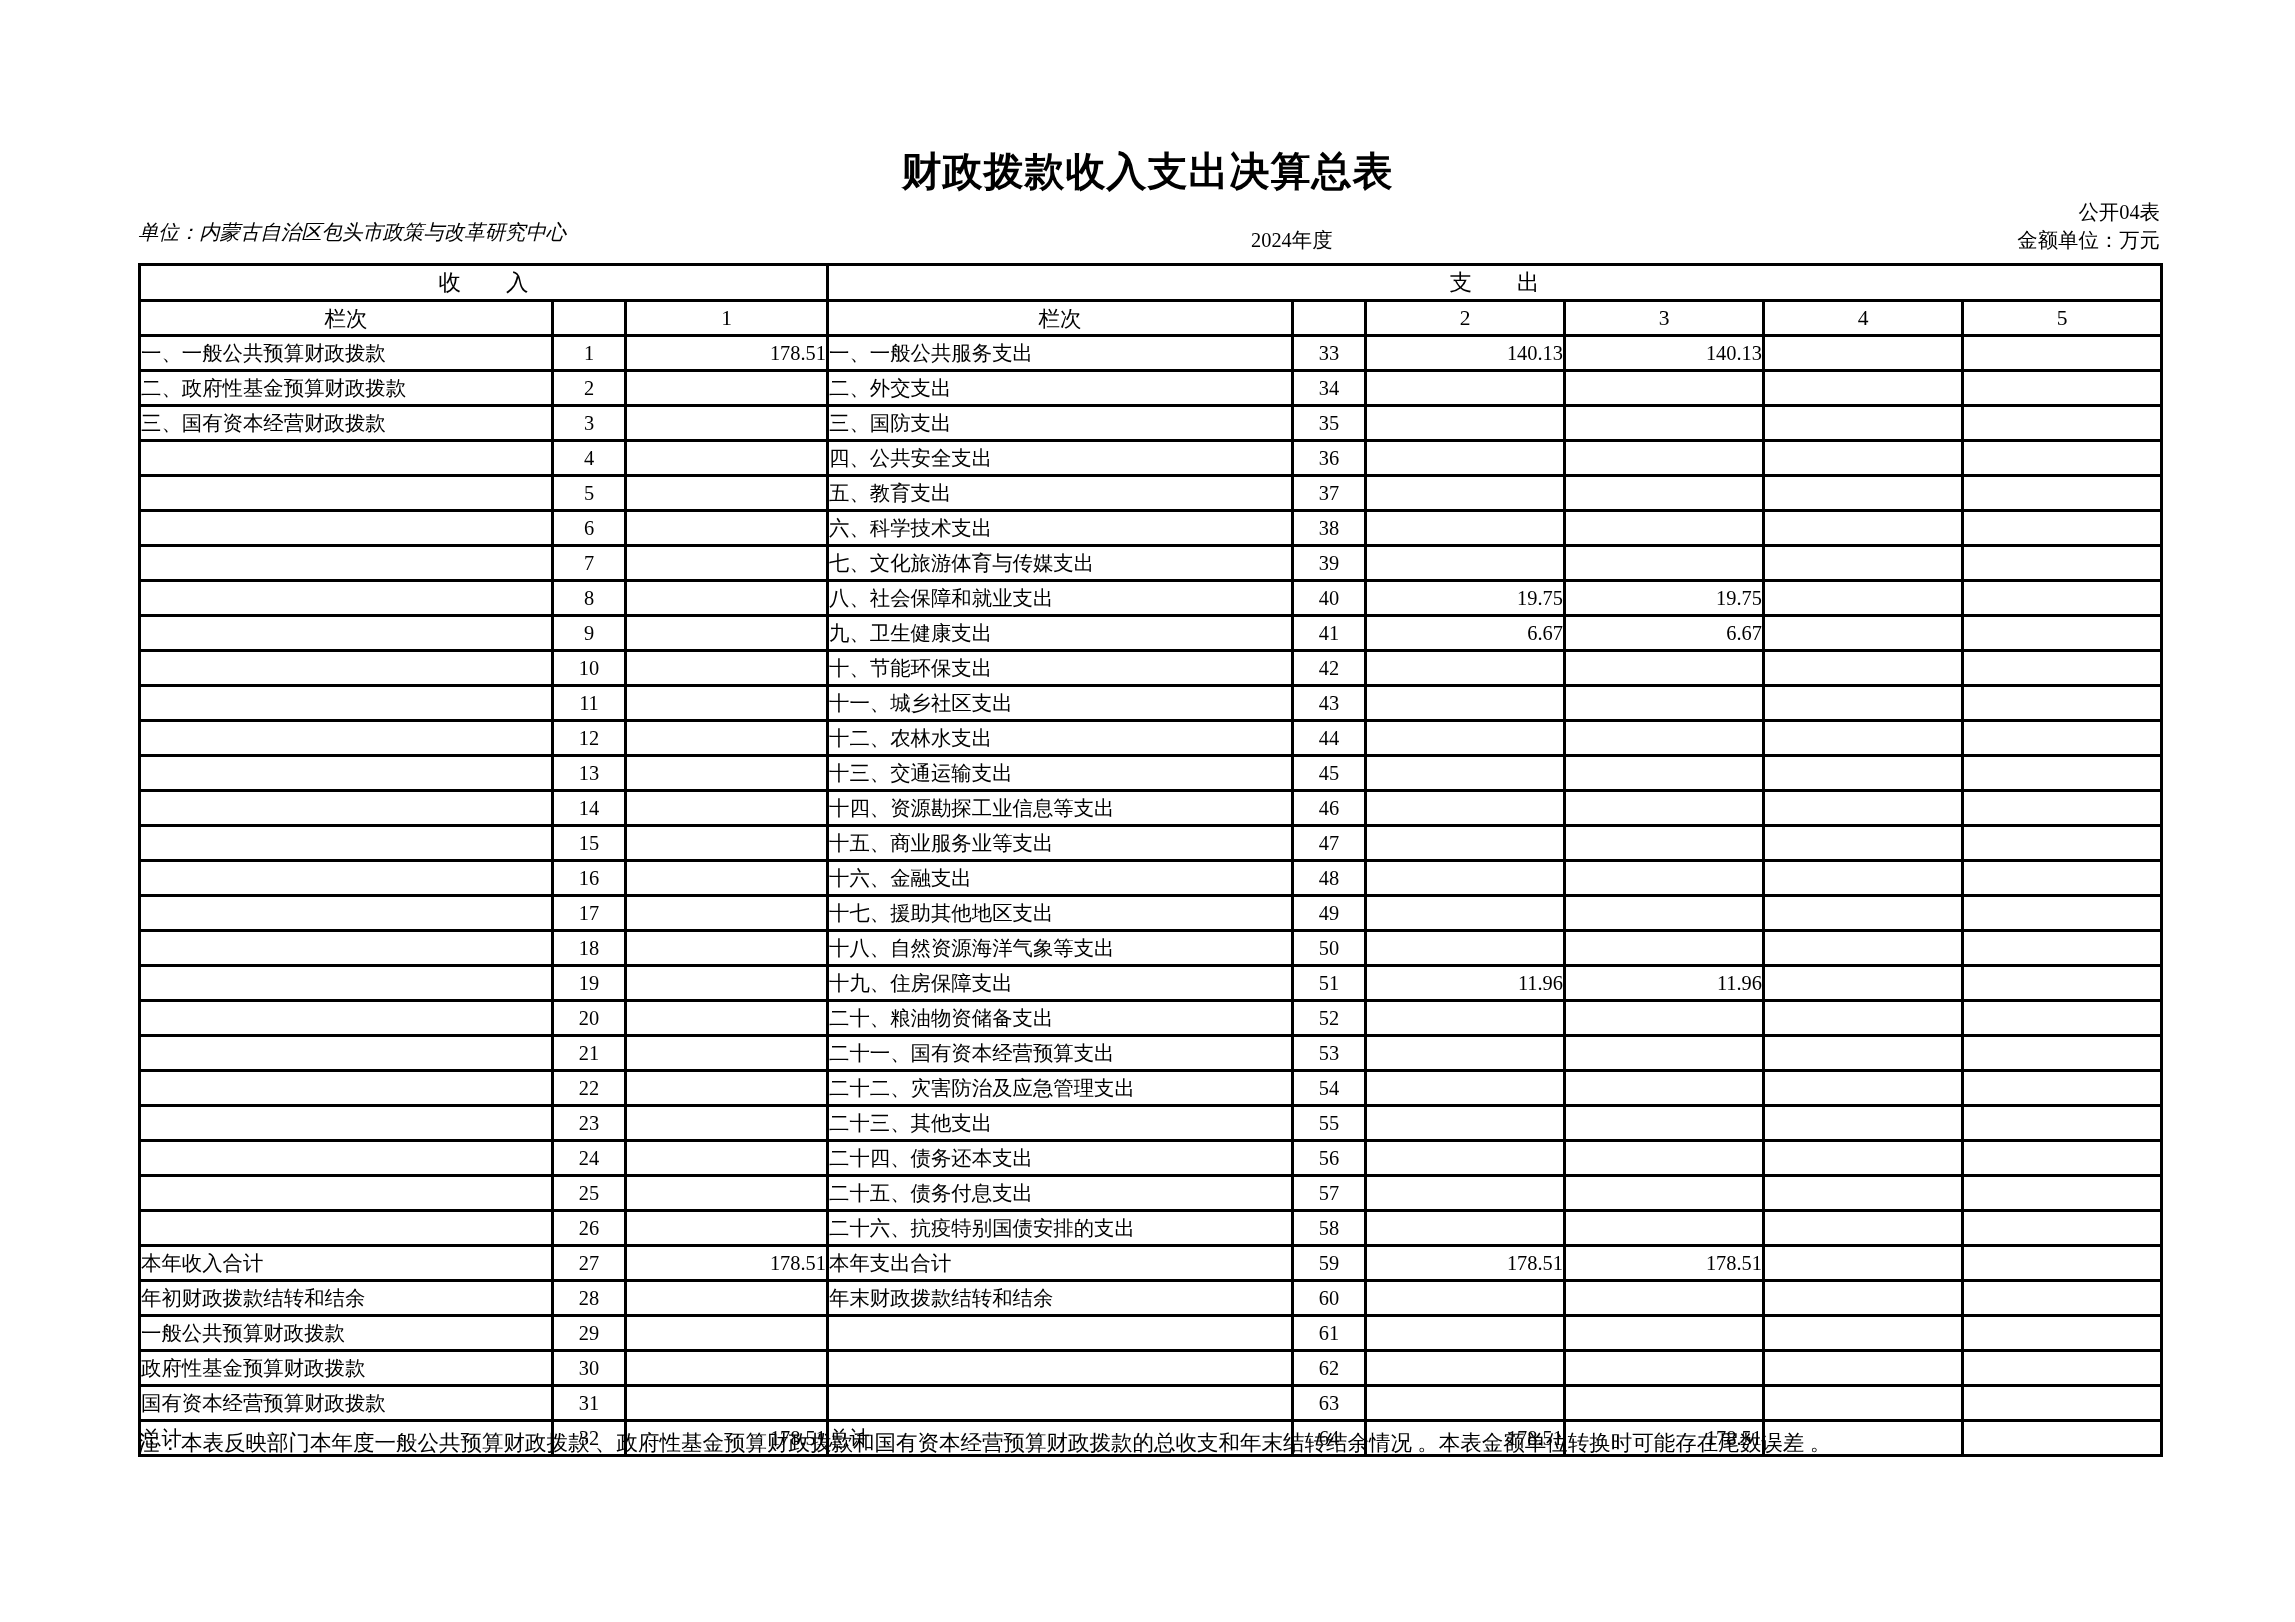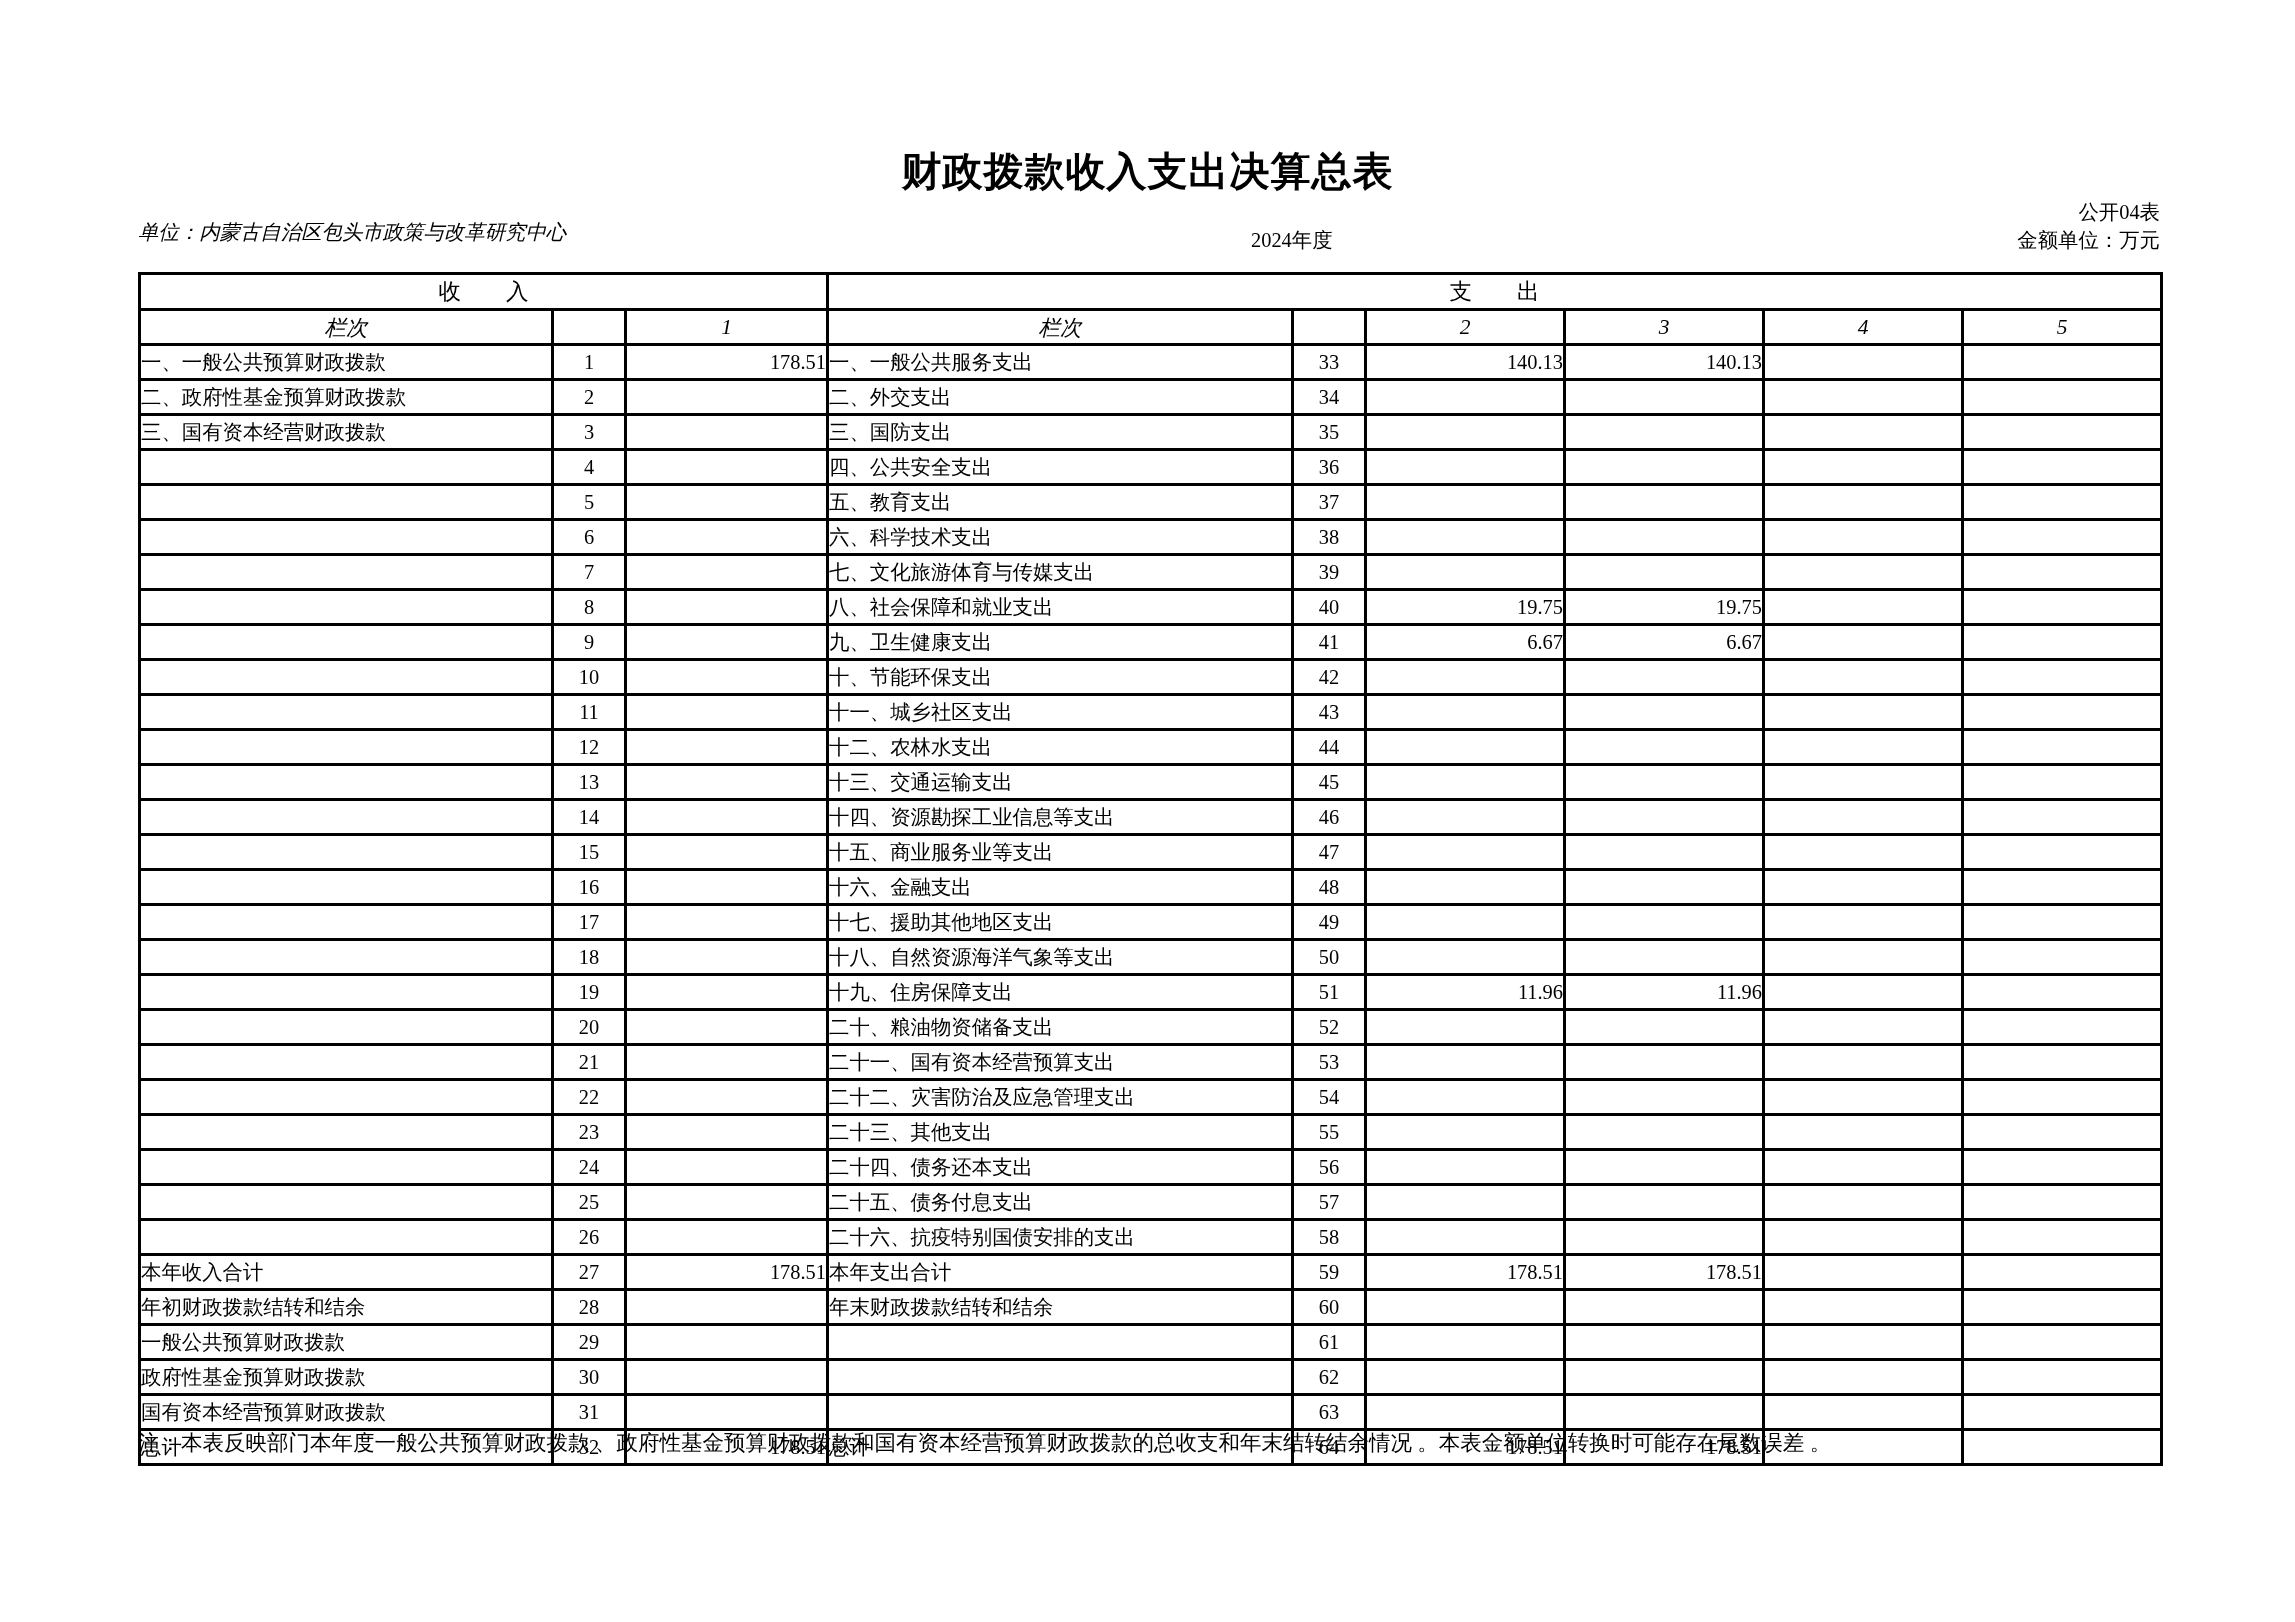--- a/index.html
+++ b/index.html
@@ -12,32 +12,32 @@
     position:absolute;left:0;top:144px;width:2295px;
     text-align:center;font-size:40px;font-weight:700;letter-spacing:1px;
   }
   .meta{font-size:20.4px;line-height:24.5px;position:absolute;white-space:nowrap;}
   .meta-code{top:200px;right:135px;}
   .meta-unit{top:220px;left:138px;font-style:italic;}
   .meta-year{top:228px;left:1251px;}
   .meta-amount-unit{top:228px;right:135px;text-align:center;}
 
   table.sheet{
-    position:absolute;left:138px;top:272px;
+    position:absolute;left:138px;top:263px;
     width:2022px;table-layout:fixed;border-collapse:collapse;
     font-size:20.4px;
   }
   table.sheet td{
     border:3.1px solid #000;vertical-align:middle;
     overflow:hidden;white-space:nowrap;padding:0;
   }
   tr.hA td{height:33px;font-size:22.5px;text-align:center;}
   tr.hB td{height:65px;font-size:21.5px;text-align:center;}
   tr.hB td.wrap{white-space:normal;line-height:29px;padding:0 3.1px;}
-  tr.hC td{height:32px;font-size:21.5px;text-align:center;font-style:italic;}
+  tr.hC td{height:32px;font-size:21.5px;text-align:center;}
   tbody td{height:32px;}
   td.item{text-align:left;padding-left:5.1px;padding-right:4.1px;}
   td.item.center{text-align:left;padding-left:0;padding-right:0;}
   td.rownum{text-align:center;}
   td.num{text-align:right;padding-right:8.2px;}
   .note{
     position:absolute;left:138px;top:1430px;width:2025px;
     font-size:21.5px;line-height:26.6px;white-space:nowrap;
   }
 </style>

